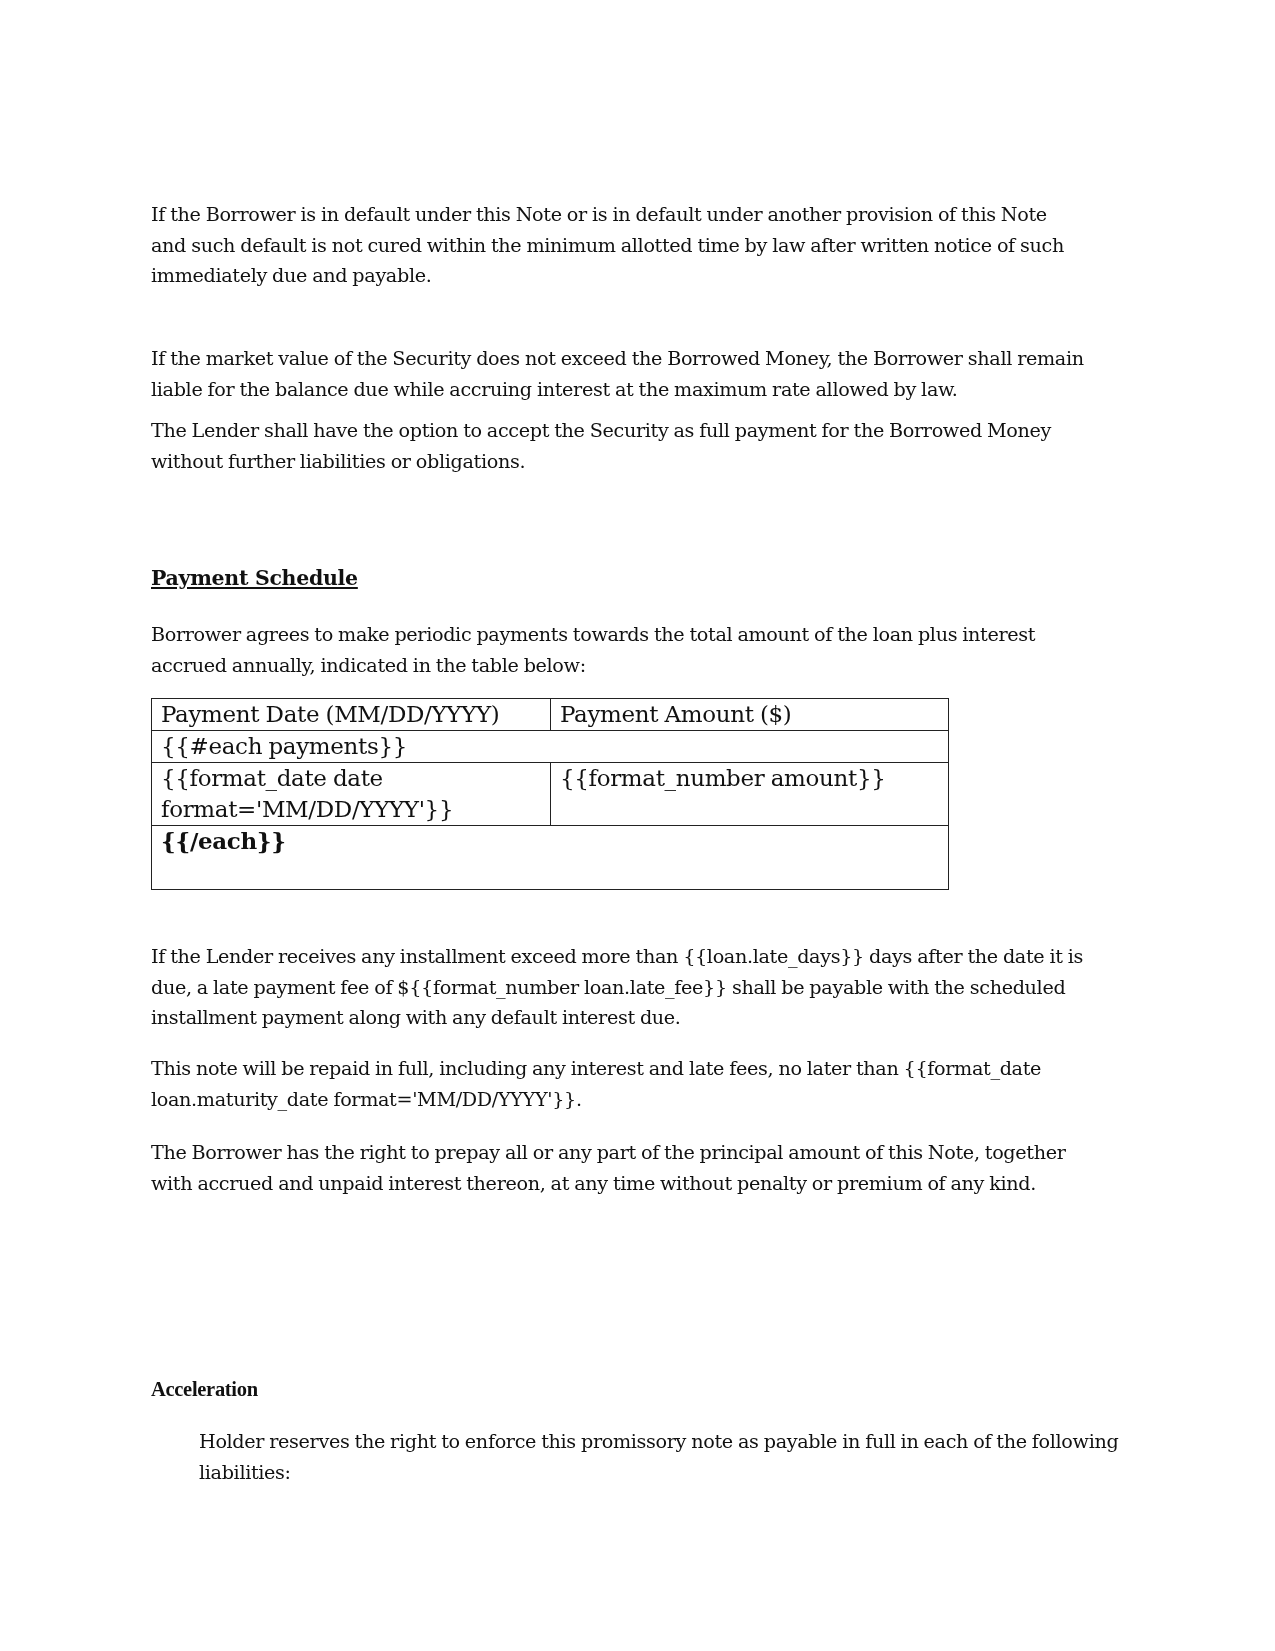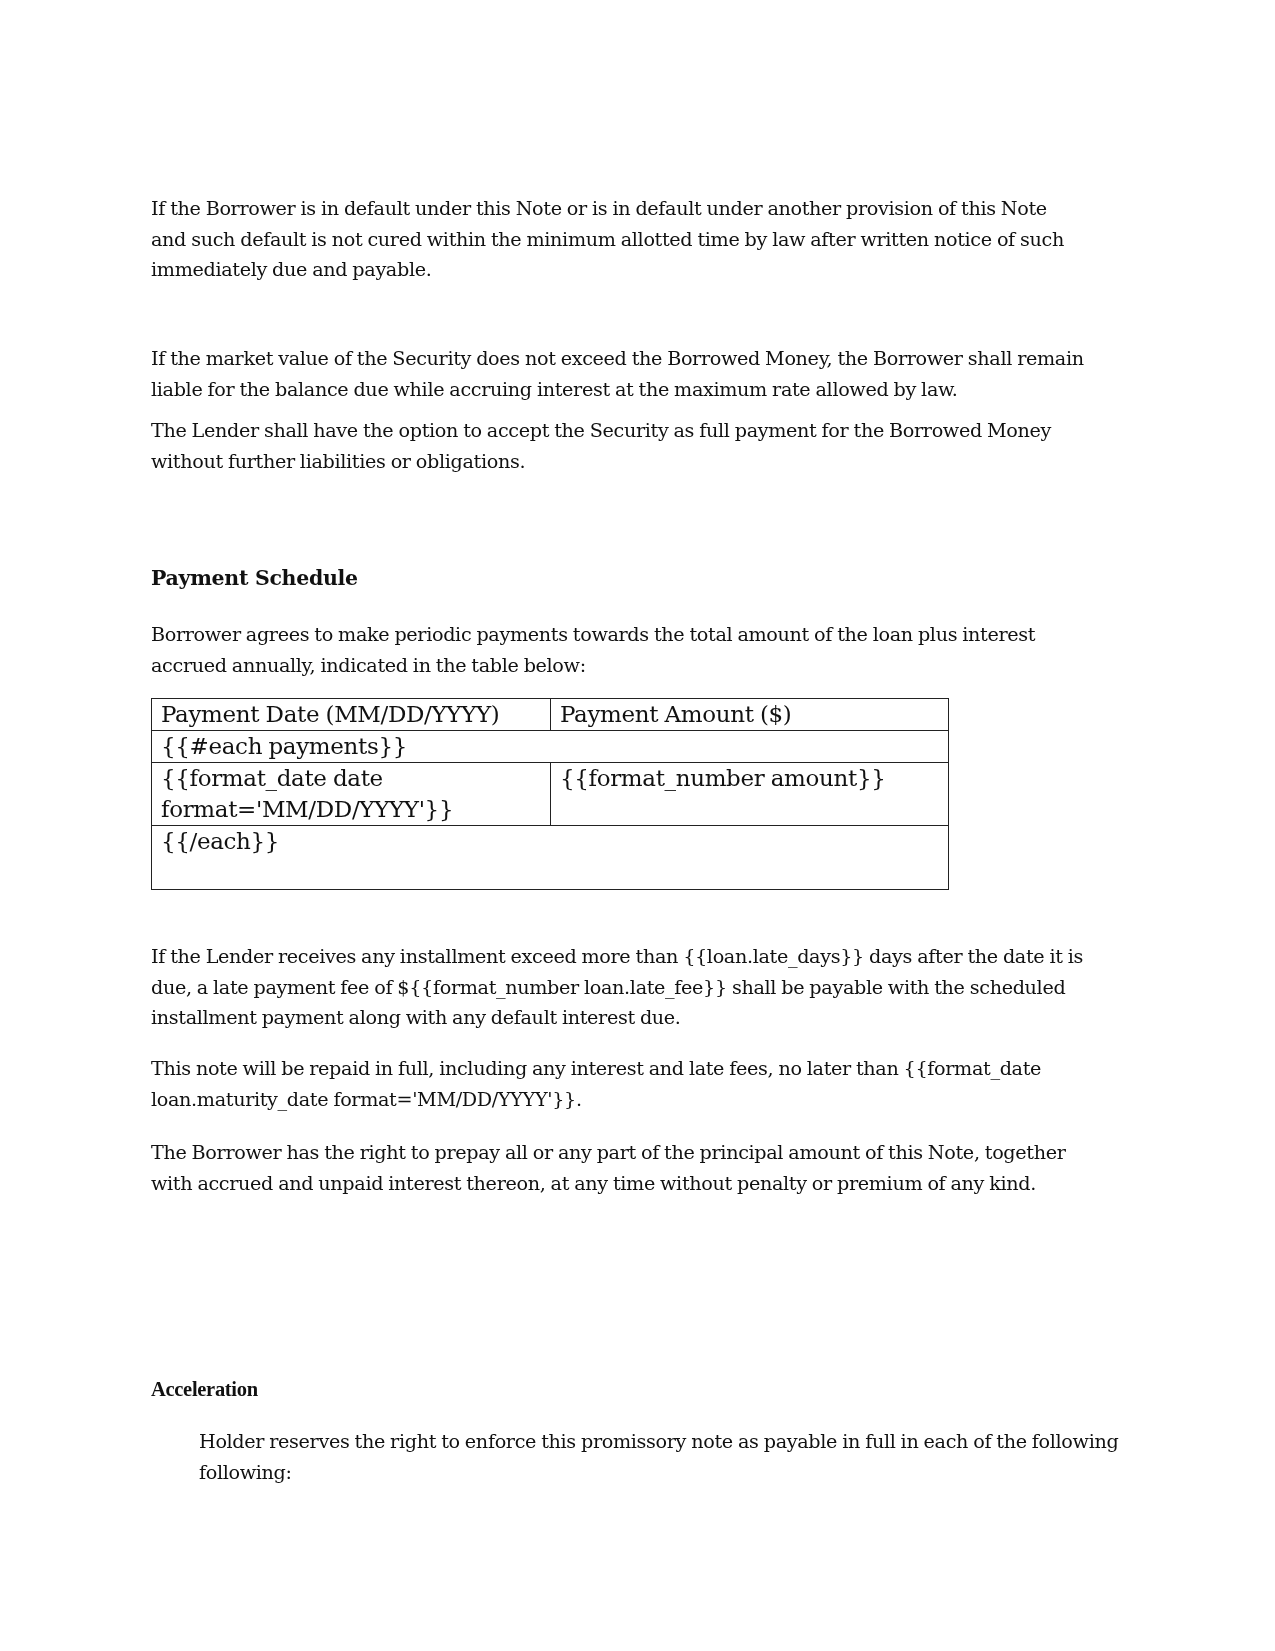--- a/index.html
+++ b/index.html
@@ -58,44 +58,44 @@
   table.schedule td {
     border: 1.5px solid #222222;
     vertical-align: top;
     padding: 0 9px;
     text-align: left;
   }
   table.schedule td.c1 { width: 380px; }
   tr.r-header td { height: 31px; }
   tr.r-each td { height: 31px; }
   tr.r-data td { height: 62px; }
-  tr.r-end td { height: 63px; }
+  tr.r-end td { height: 63px; font-weight: bold; }
 </style>
 </head>
 <body>
 
 <div class="page">
 
-  <p class="block" style="top:194px;">
+  <p class="block" style="top:200px;">
     <span class="line">If the Borrower is in default under this Note or is in default under another provision of this Note</span>
     <span class="line">and such default is not cured within the minimum allotted time by law after written notice of such</span>
     <span class="line">immediately due and payable.</span>
   </p>
 
   <p class="block" style="top:344px;">
     <span class="line">If the market value of the Security does not exceed the Borrowed Money, the Borrower shall remain</span>
     <span class="line">liable for the balance due while accruing interest at the maximum rate allowed by law.</span>
   </p>
 
   <p class="block" style="top:416px;">
     <span class="line">The Lender shall have the option to accept the Security as full payment for the Borrowed Money</span>
     <span class="line">without further liabilities or obligations.</span>
   </p>
 
-  <h2 class="heading" style="top:565px;">Payment Schedule</h2>
+  <h2 class="heading" style="top:565px;text-decoration:underline;">Payment Schedule</h2>
 
   <p class="block" style="top:620px;">
     <span class="line">Borrower agrees to make periodic payments towards the total amount of the loan plus interest</span>
     <span class="line">accrued annually, indicated in the table below:</span>
   </p>
 
   <table class="schedule">
     <tbody>
       <tr class="r-header">
         <td class="c1">Payment Date (MM/DD/YYYY)</td>
@@ -130,16 +130,16 @@
 
   <p class="block" style="top:1138px;">
     <span class="line">The Borrower has the right to prepay all or any part of the principal amount of this Note, together</span>
     <span class="line">with accrued and unpaid interest thereon, at any time without penalty or premium of any kind.</span>
   </p>
 
   <h2 class="heading" style="top:1376px;font-family:Liberation Serif, serif;">Acceleration</h2>
 
   <p class="block" style="top:1427px;margin-left:48px;">
     <span class="line">Holder reserves the right to enforce this promissory note as payable in full in each of the following</span>
-    <span class="line">following:</span>
+    <span class="line">liabilities:</span>
   </p>
 
 </div>
 
 </body></html>

